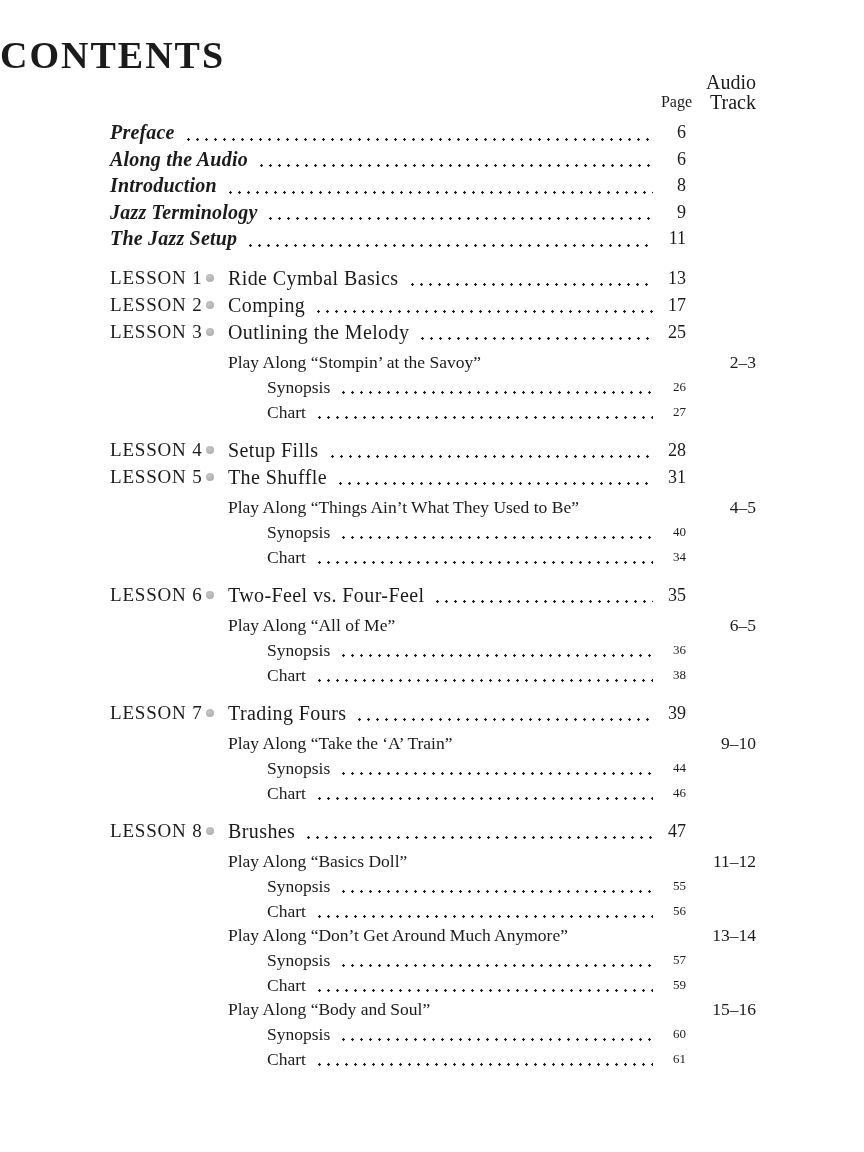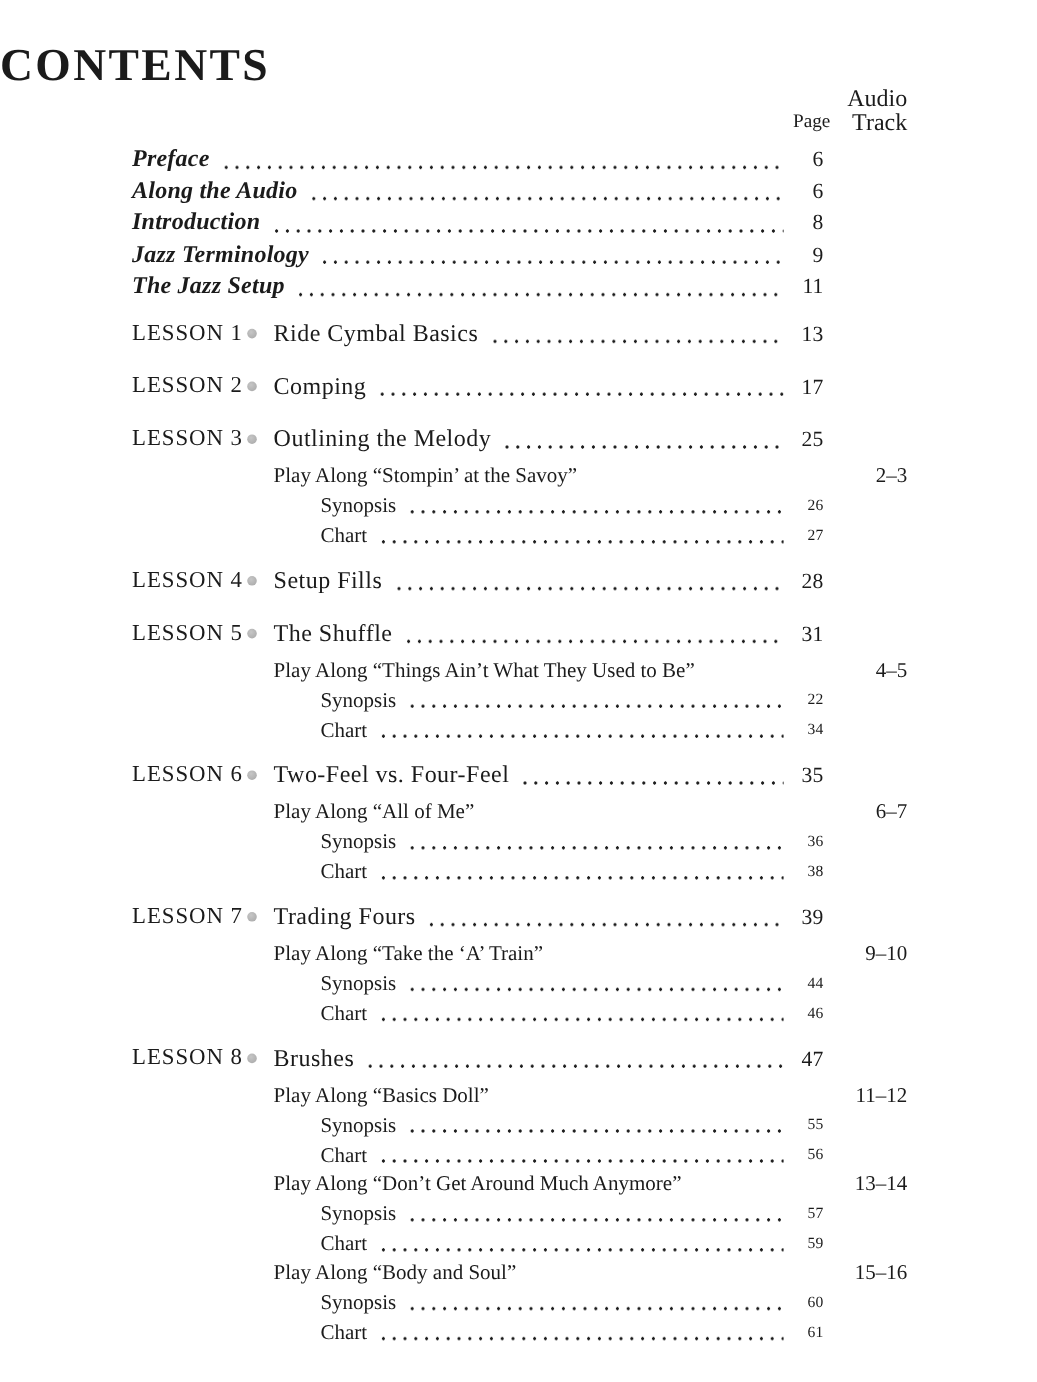--- a/index.html
+++ b/index.html
@@ -37,21 +37,21 @@
   }
   .spacer { flex:1 1 auto; }
   .pagenum { flex:none; width:30px; text-align:right; font-size:18px;
              font-style:normal; font-weight:normal; }
   .audiocol { flex:none; width:70px; text-align:right; font-size:17.5px;
               font-style:normal; font-weight:normal; }
 
   .front-row { height:26.6px; line-height:26.6px; }
   .fm-label { flex:none; font-weight:bold; font-style:italic; font-size:20px; letter-spacing:0.2px; }
 
-  .lessons > .lesson { margin-top:18px; }
+  .lessons > .lesson { margin-top:1px; }
   .lessons > .lesson:first-child { margin-top:13px; }
   .lesson.has-subs + .lesson { margin-top:13px; }
 
   .lesson-row { height:26px; line-height:26px; font-size:20px; }
   .lesson-num { flex:none; width:96px; font-size:19px; letter-spacing:0.8px; }
   .bullet { flex:none; width:8px; height:8px; border-radius:50%;
             background:radial-gradient(circle at 40% 35%, #c6c6c6, #a6a6a6);
             align-self:center; margin-right:14px; }
   .lesson-title { flex:none; letter-spacing:0.4px; }
 
@@ -183,21 +183,21 @@
           <span class="audiocol"></span>
         </div>
         <div class="row pa-row">
           <span class="pa-label">Play Along “Things Ain’t What They Used to Be”</span>
           <span class="spacer"></span>
           <span class="audiocol">4–5</span>
         </div>
         <div class="row sub-row">
           <span class="sub-label">Synopsis</span>
           <span class="leader"></span>
-          <span class="pagenum">22</span>
+          <span class="pagenum">40</span>
           <span class="audiocol"></span>
         </div>
         <div class="row sub-row">
           <span class="sub-label">Chart</span>
           <span class="leader"></span>
           <span class="pagenum">34</span>
           <span class="audiocol"></span>
         </div>
       </div>
 
@@ -206,21 +206,21 @@
           <span class="lesson-num">LESSON 6</span>
           <span class="bullet"></span>
           <span class="lesson-title">Two-Feel vs. Four-Feel</span>
           <span class="leader"></span>
           <span class="pagenum">35</span>
           <span class="audiocol"></span>
         </div>
         <div class="row pa-row">
           <span class="pa-label">Play Along “All of Me”</span>
           <span class="spacer"></span>
-          <span class="audiocol">6–7</span>
+          <span class="audiocol">6–5</span>
         </div>
         <div class="row sub-row">
           <span class="sub-label">Synopsis</span>
           <span class="leader"></span>
           <span class="pagenum">36</span>
           <span class="audiocol"></span>
         </div>
         <div class="row sub-row">
           <span class="sub-label">Chart</span>
           <span class="leader"></span>

